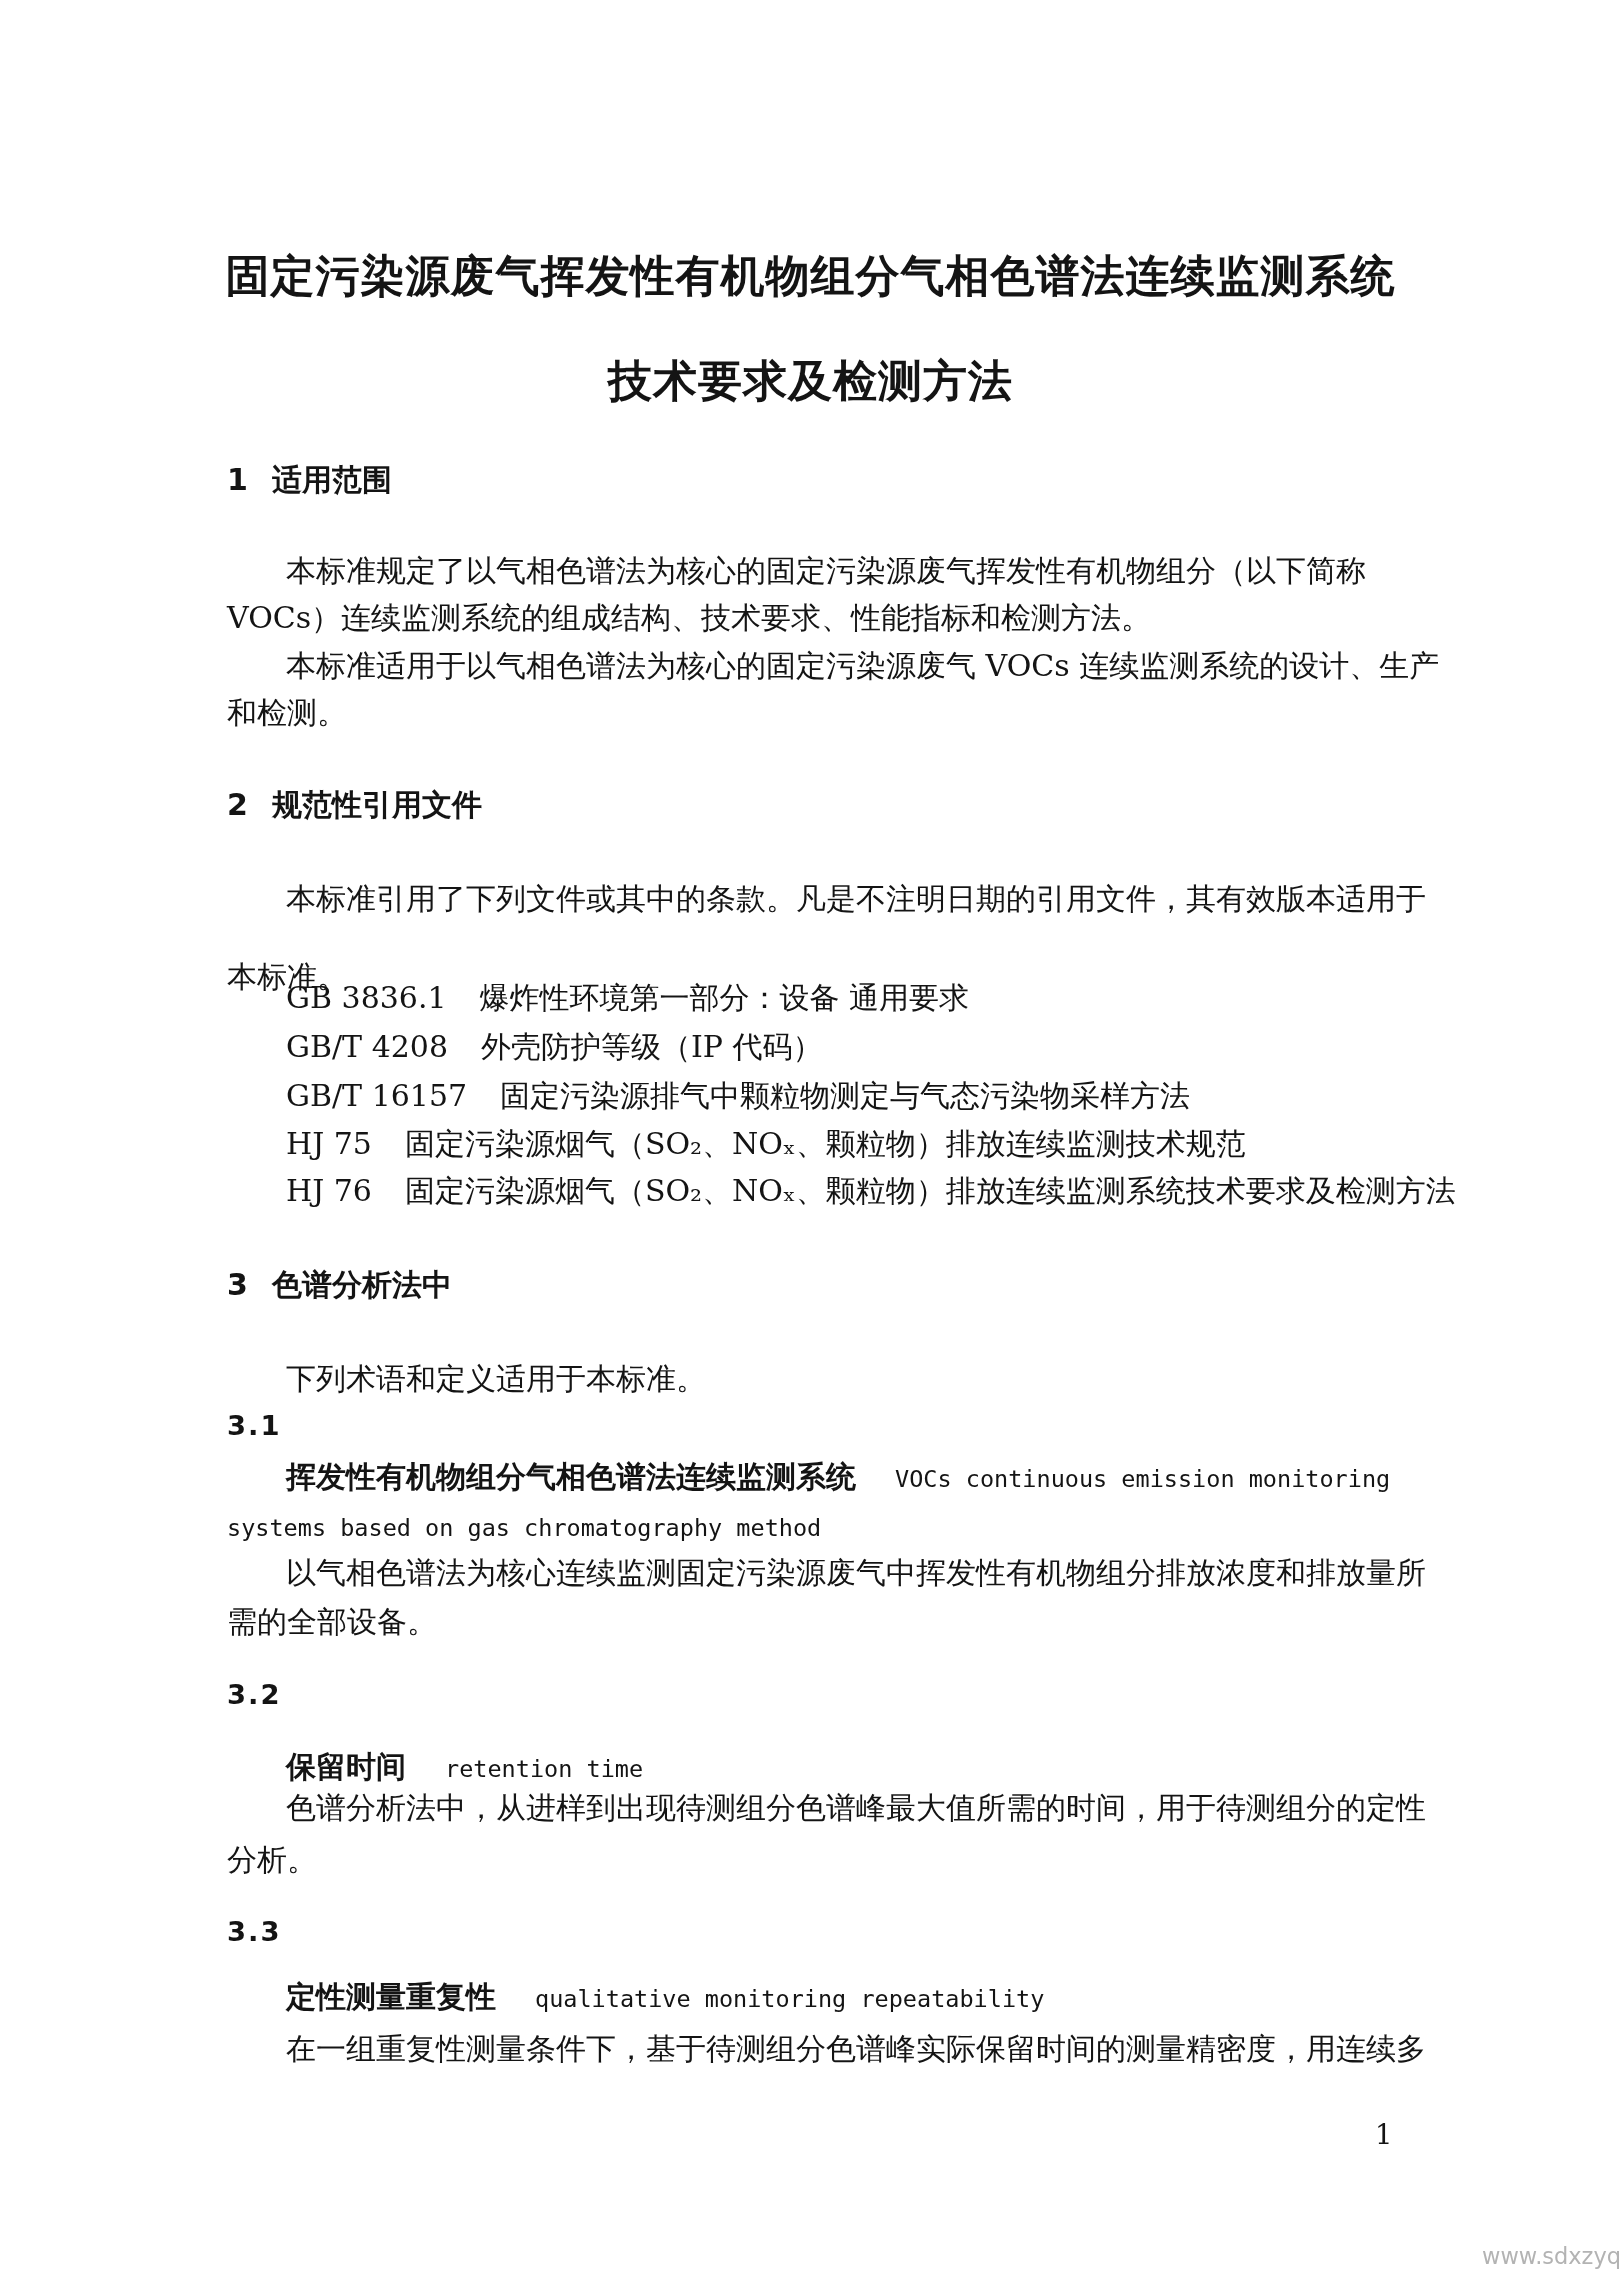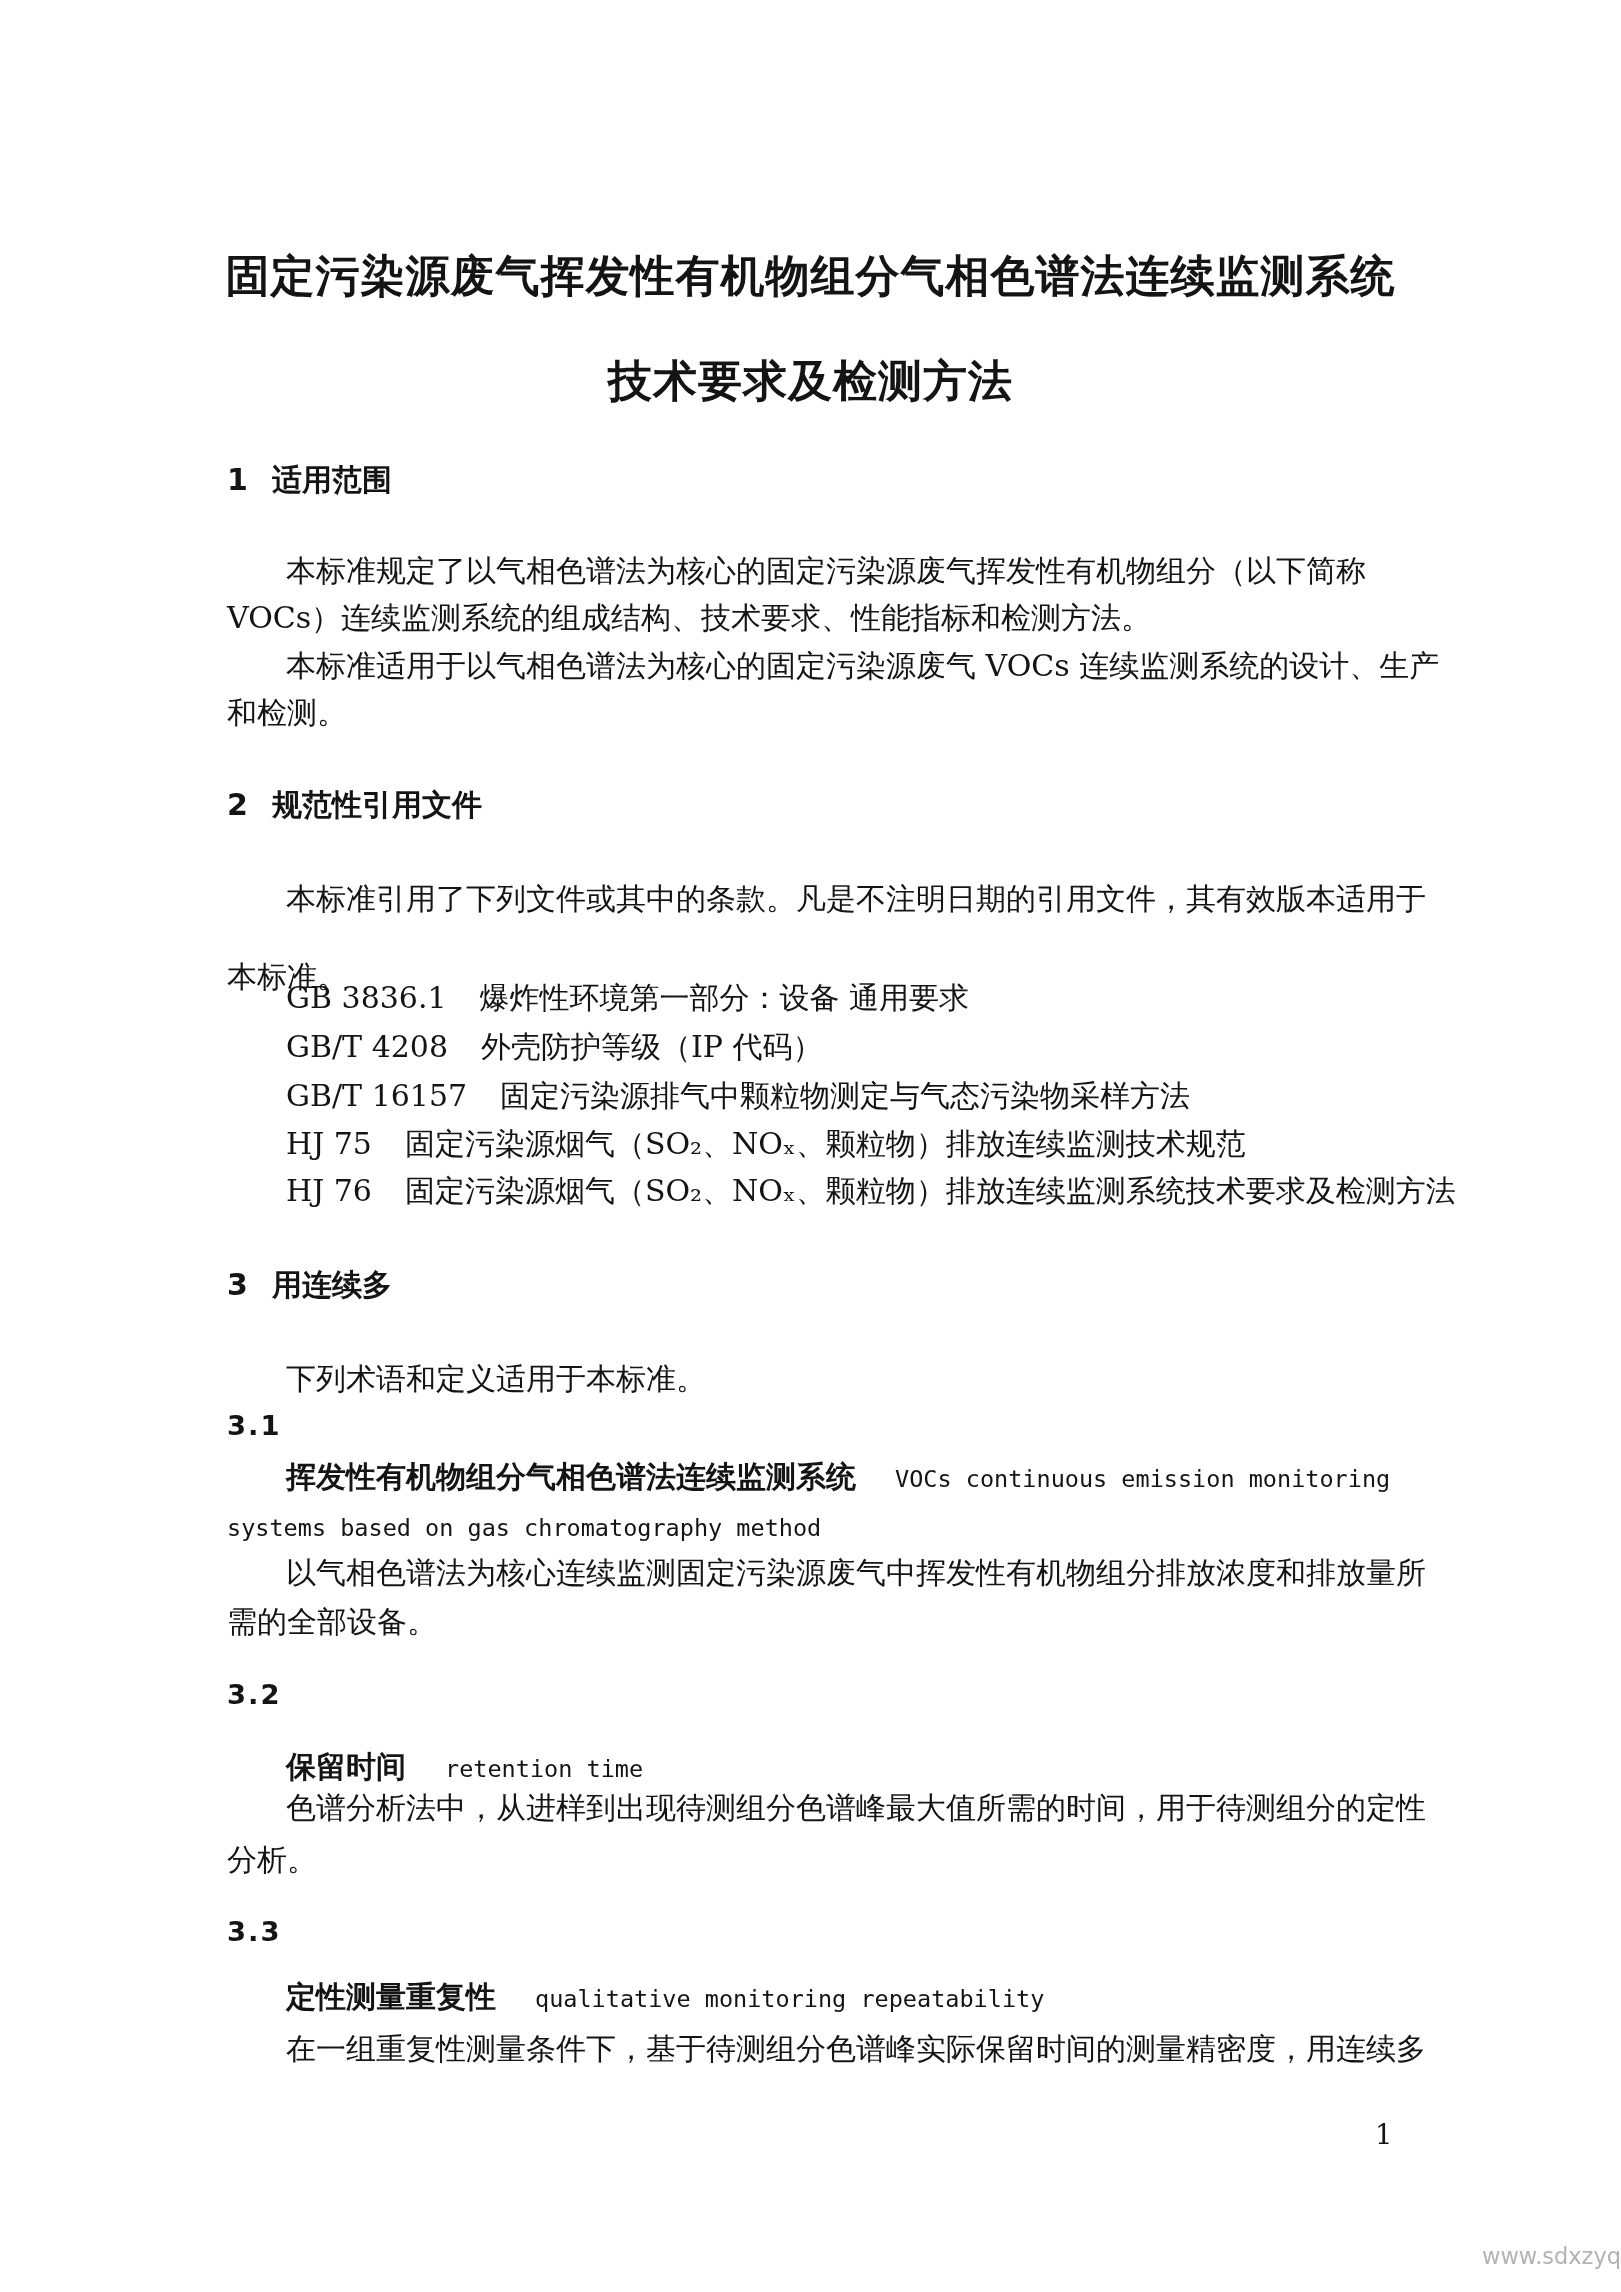--- a/index.html
+++ b/index.html
@@ -54,21 +54,21 @@
 
   <div class="line serif" style="top:882px;left:286px;">本标准引用了下列文件或其中的条款。凡是不注明日期的引用文件，其有效版本适用于</div>
   <div class="line serif" style="top:928px;left:227px;margin-top:32px;">本标准。</div>
 
   <div class="line serif" style="top:981px;left:286px;"><span class="ref-code">GB 3836.1</span><span class="ref-title">爆炸性环境第一部分：设备 通用要求</span></div>
   <div class="line serif" style="top:1030px;left:286px;"><span class="ref-code">GB/T 4208</span><span class="ref-title">外壳防护等级（IP 代码）</span></div>
   <div class="line serif" style="top:1079px;left:286px;"><span class="ref-code">GB/T 16157</span><span class="ref-title">固定污染源排气中颗粒物测定与气态污染物采样方法</span></div>
   <div class="line serif" style="top:1127px;left:286px;"><span class="ref-code">HJ 75</span><span class="ref-title">固定污染源烟气（SO₂、NOₓ、颗粒物）排放连续监测技术规范</span></div>
   <div class="line serif" style="top:1174px;left:286px;"><span class="ref-code">HJ 76</span><span class="ref-title">固定污染源烟气（SO₂、NOₓ、颗粒物）排放连续监测系统技术要求及检测方法</span></div>
 
-  <div class="line hei sec-head" style="top:1268px;left:227px;"><span class="sec-num">3</span><span>用连续多</span></div>
+  <div class="line hei sec-head" style="top:1268px;left:227px;"><span class="sec-num">3</span><span>色谱分析法中</span></div>
 
   <div class="line serif" style="top:1362px;left:286px;">下列术语和定义适用于本标准。</div>
 
   <div class="line hei sub-num" style="top:1410px;left:227px;">3.1</div>
   <div class="line" style="top:1460px;left:286px;"><span class="hei term-zh">挥发性有机物组分气相色谱法连续监测系统</span><span class="mono term-en">VOCs continuous emission monitoring</span></div>
   <div class="line mono en-cont" style="top:1515px;left:227px;">systems based on gas chromatography method</div>
   <div class="line serif" style="top:1556px;left:286px;">以气相色谱法为核心连续监测固定污染源废气中挥发性有机物组分排放浓度和排放量所</div>
   <div class="line serif" style="top:1605px;left:227px;">需的全部设备。</div>
 
   <div class="line hei sub-num" style="top:1679px;left:227px;">3.2</div>

